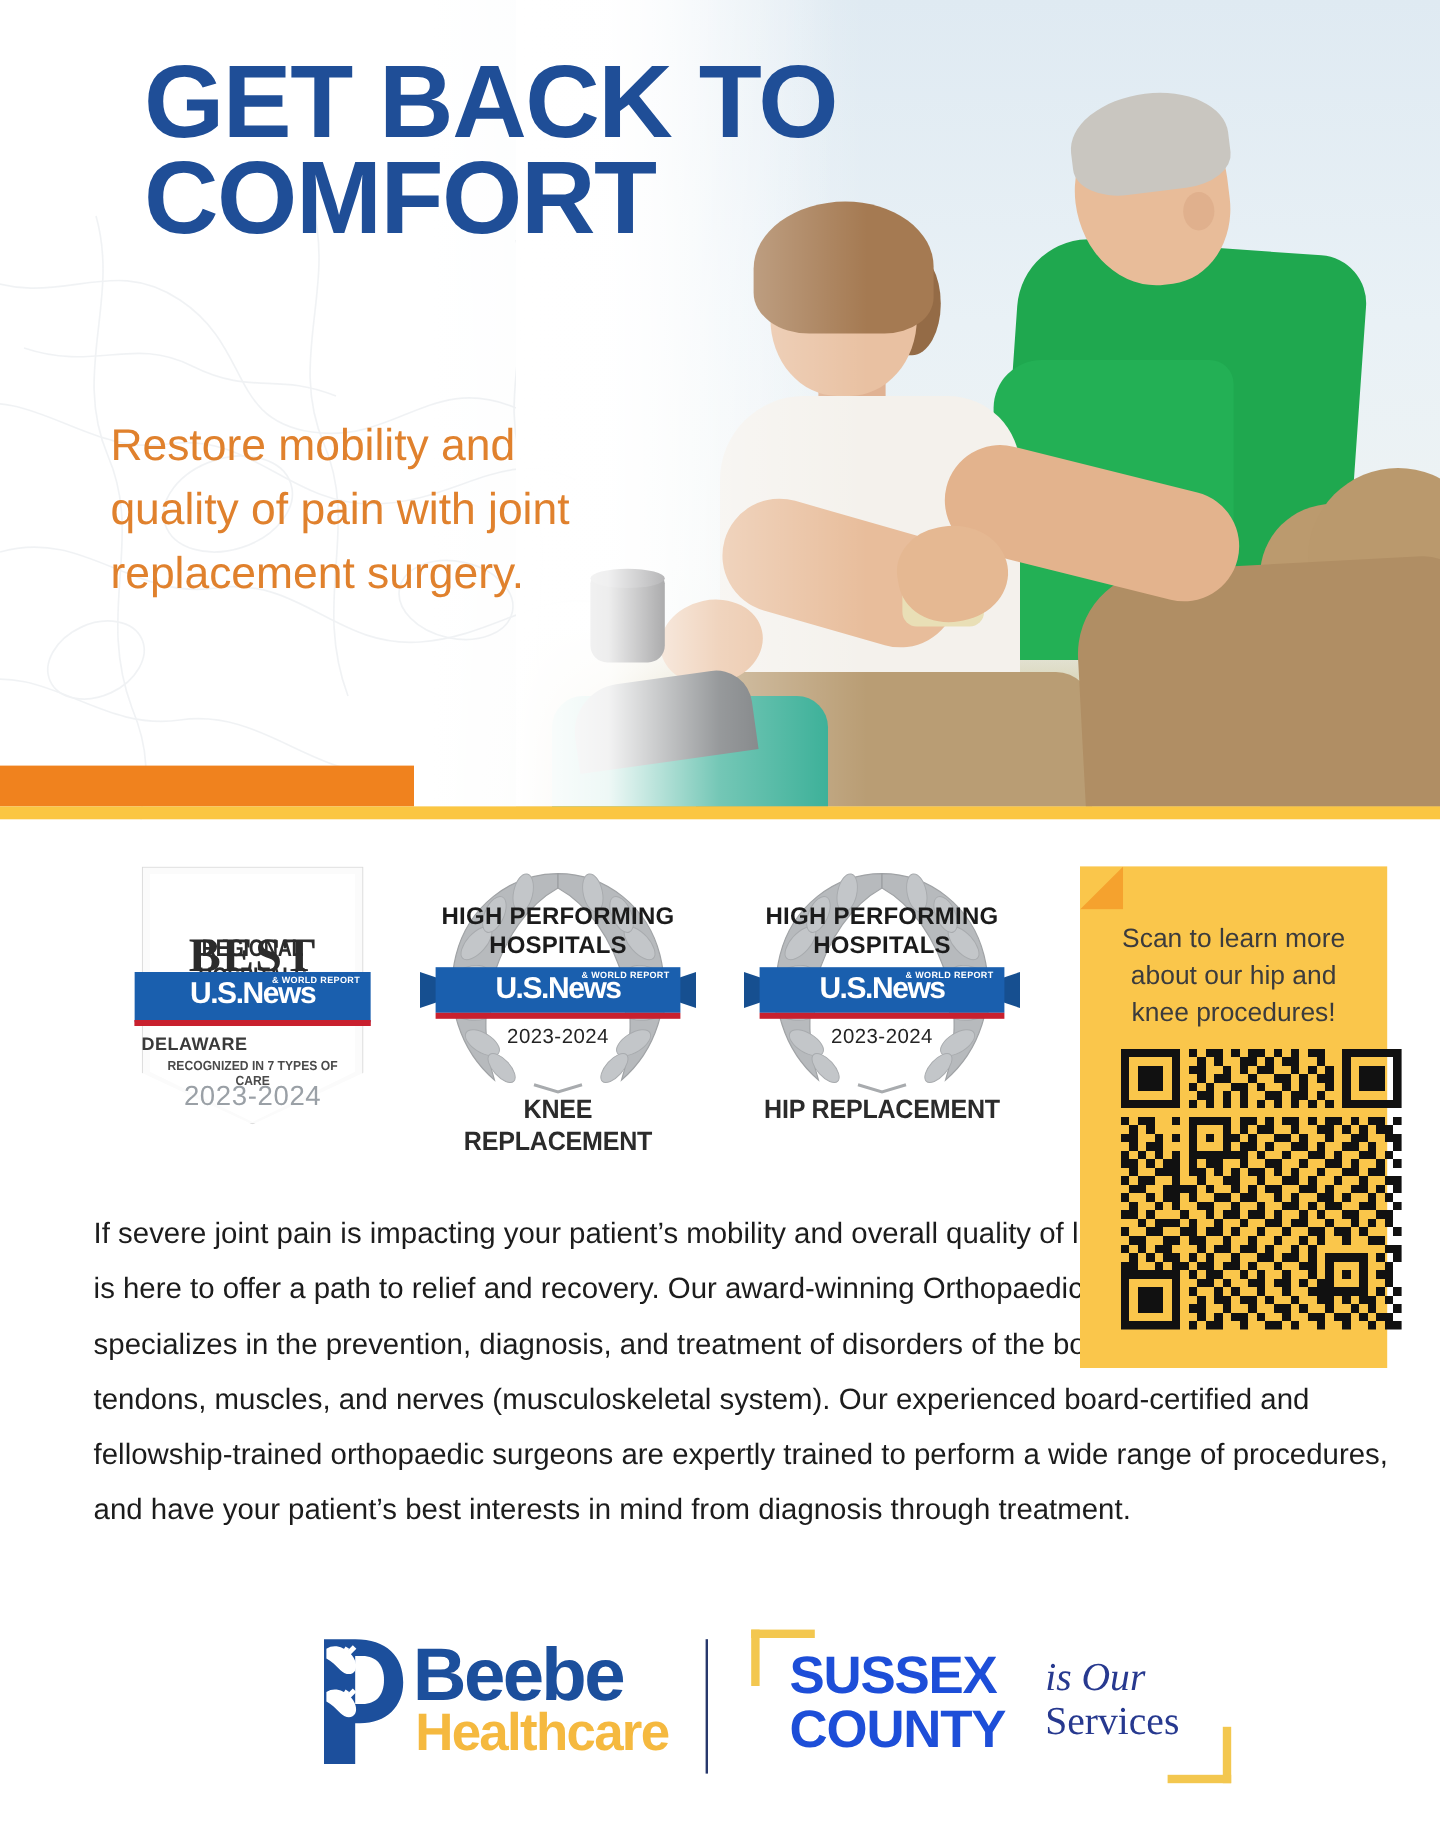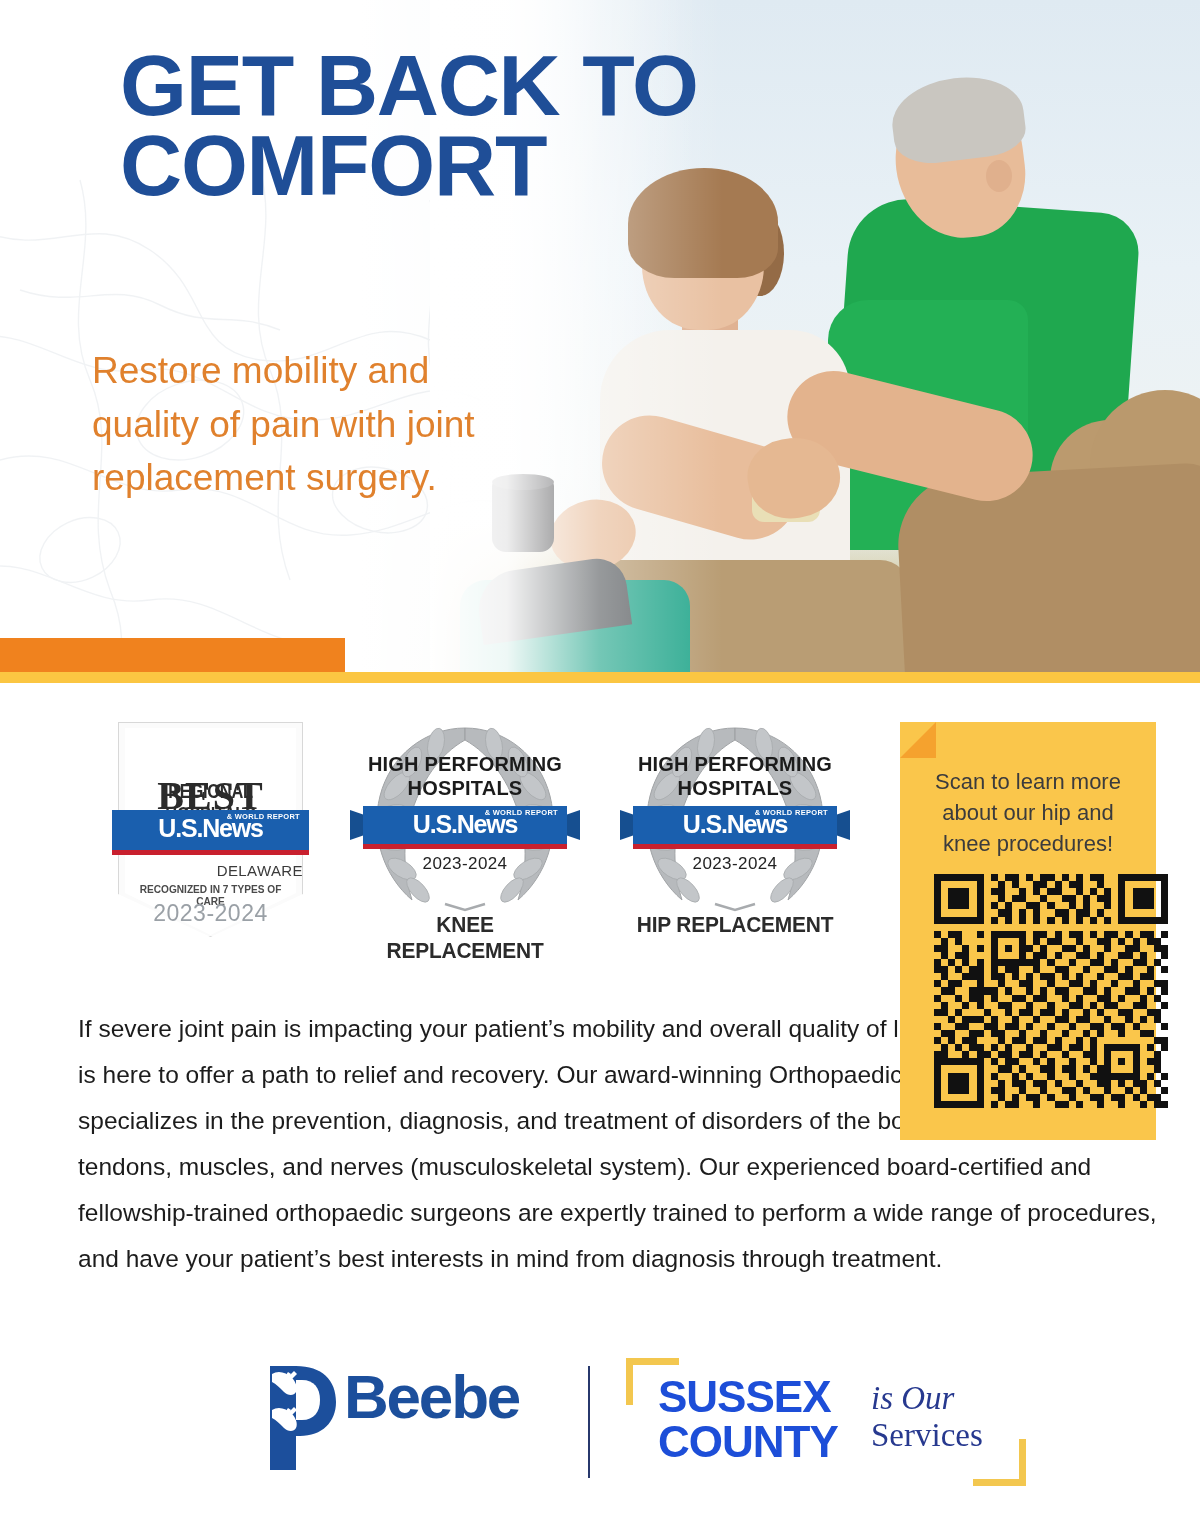--- a/index.html
+++ b/index.html
@@ -91,21 +91,21 @@
     font-family:"Liberation Serif",serif;font-weight:bold;font-size:40px;color:#2b2b2b;letter-spacing:1px;margin-top:36px;}
   .reg-hosp{position:absolute;left:0;right:0;top:58px;text-align:center;
     font-family:"Liberation Sans",sans-serif;font-weight:bold;font-size:20px;color:#2b2b2b;
     transform:scaleX(.82);letter-spacing:-.3px;}
   .shield-ribbon{position:absolute;left:-6px;top:88px;width:197px;height:42px;background:#1a5fae;z-index:6;
     clip-path:polygon(0 0,100% 0,100% 100%,0 100%);}
   .shield-ribbon-red{position:absolute;left:-6px;top:128px;width:197px;height:5px;background:#c8202e;z-index:6;}
   .usnews{position:absolute;left:0;right:0;top:4px;text-align:center;color:#fff;font-weight:bold;
     font-size:25px;letter-spacing:-1.2px;font-family:"Liberation Sans",sans-serif;}
   .wr{position:absolute;right:9px;top:2px;color:#fff;font-weight:bold;font-size:7.5px;letter-spacing:.3px;margin-left:20px;}
-  .shield-state{position:absolute;left:0;right:0;top:140px;text-align:right;font-weight:normal;font-size:15px;color:#3a3a3a;letter-spacing:.4px;}
+  .shield-state{position:absolute;left:0;right:0;top:140px;text-align:left;font-weight:bold;font-size:15px;color:#3a3a3a;letter-spacing:.4px;}
   .shield-care{position:absolute;left:0;right:0;top:161px;text-align:center;font-weight:bold;font-size:11px;color:#4a4a4a;transform:scaleX(.92);}
   .shield-years{position:absolute;left:0;right:0;top:178px;text-align:center;font-size:23px;color:#9aa0a6;letter-spacing:.5px;}
 
   
   .wreath{position:absolute;top:14px;width:230px;height:250px;}
   .wreath.knee{left:350px;}
   .wreath.hip{left:620px;}
   .wreath-svg{position:absolute;left:0;top:0;width:230px;height:205px;}
   .w-hp{position:absolute;left:0;right:0;top:38px;text-align:center;
     font-weight:bold;font-size:20px;line-height:1.22;color:#1b1b1b;letter-spacing:.2px;}
@@ -376,20 +376,21 @@
       <g fill="#fff">
         <path d="M6 10 C12 6 20 8 26 14 C30 18 32 24 30 28 C28 32 22 32 18 28 C14 24 10 20 6 18 Z"></path>
         <path d="M18 14 l4 -6 l3 2 l-3 6 z"></path>
         <path d="M23 12 l5 -5 l3 3 l-5 5 z"></path>
         <path d="M6 46 C12 42 20 44 26 50 C30 54 32 60 30 64 C28 68 22 68 18 64 C14 60 10 56 6 54 Z"></path>
         <path d="M18 50 l4 -6 l3 2 l-3 6 z"></path>
         <path d="M23 48 l5 -5 l3 3 l-5 5 z"></path>
       </g>
     </svg>
     <div class="beebe-word">Beebe</div>
+    <div class="beebe-sub">Healthcare</div>
   </div>
 
   <div class="divider"></div>
 
   <div class="sussex">
     <div class="brk-tl"></div>
     <div class="brk-br"></div>
     <div class="sussex-word">
       <div>SUSSEX</div>
       <div>COUNTY</div>

